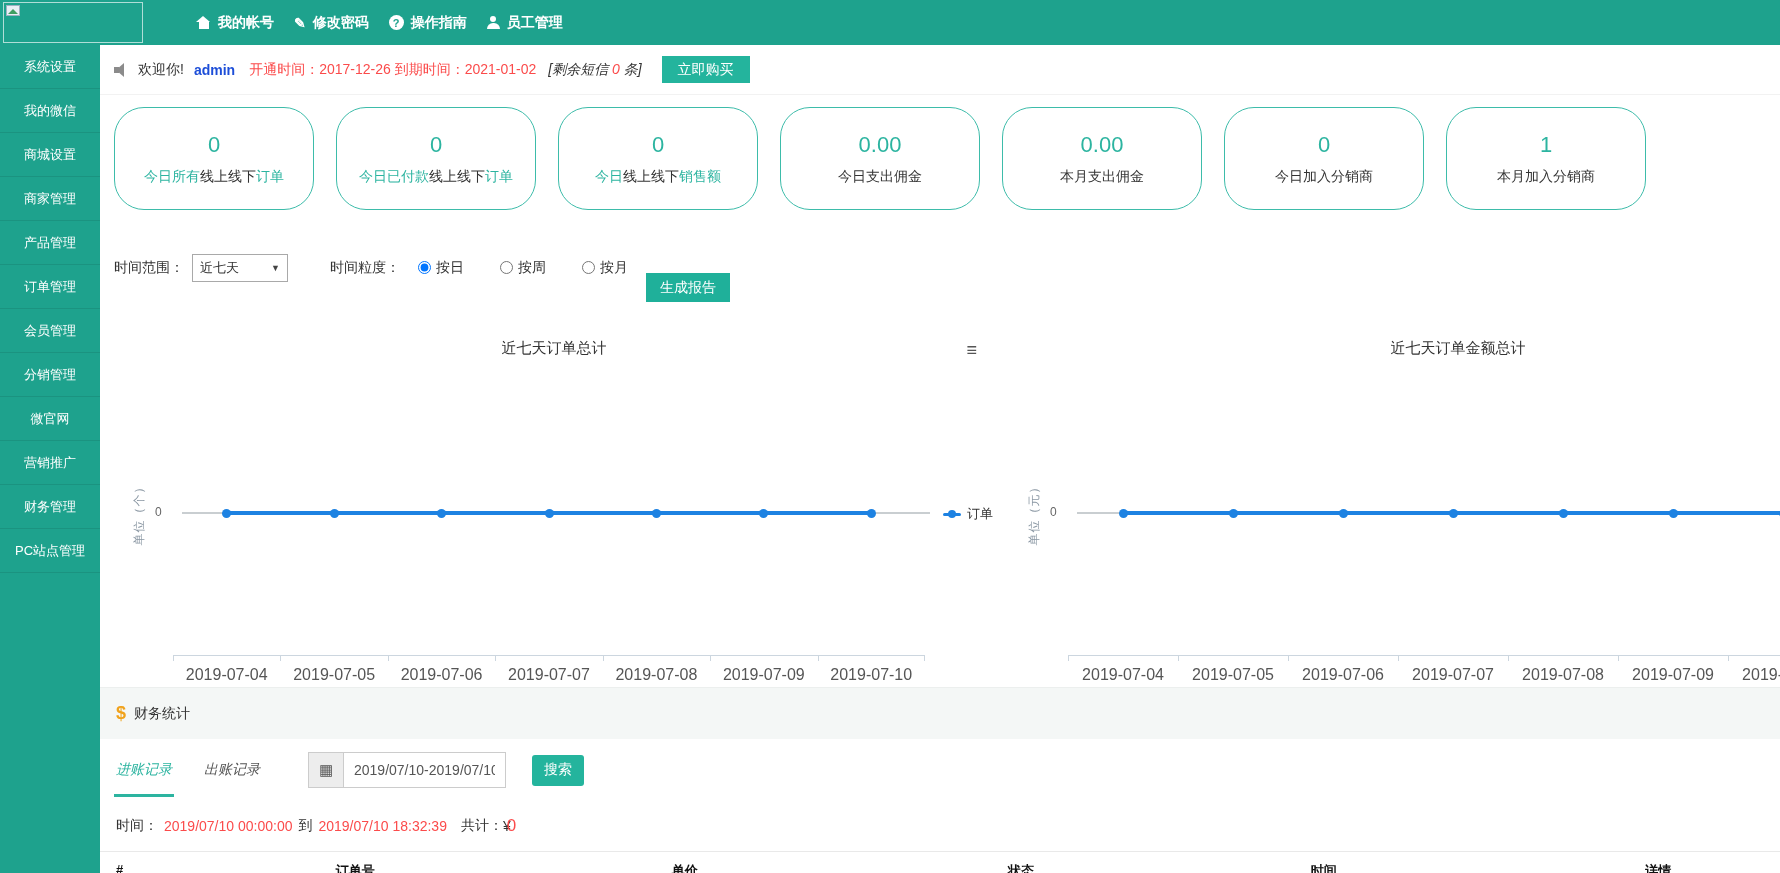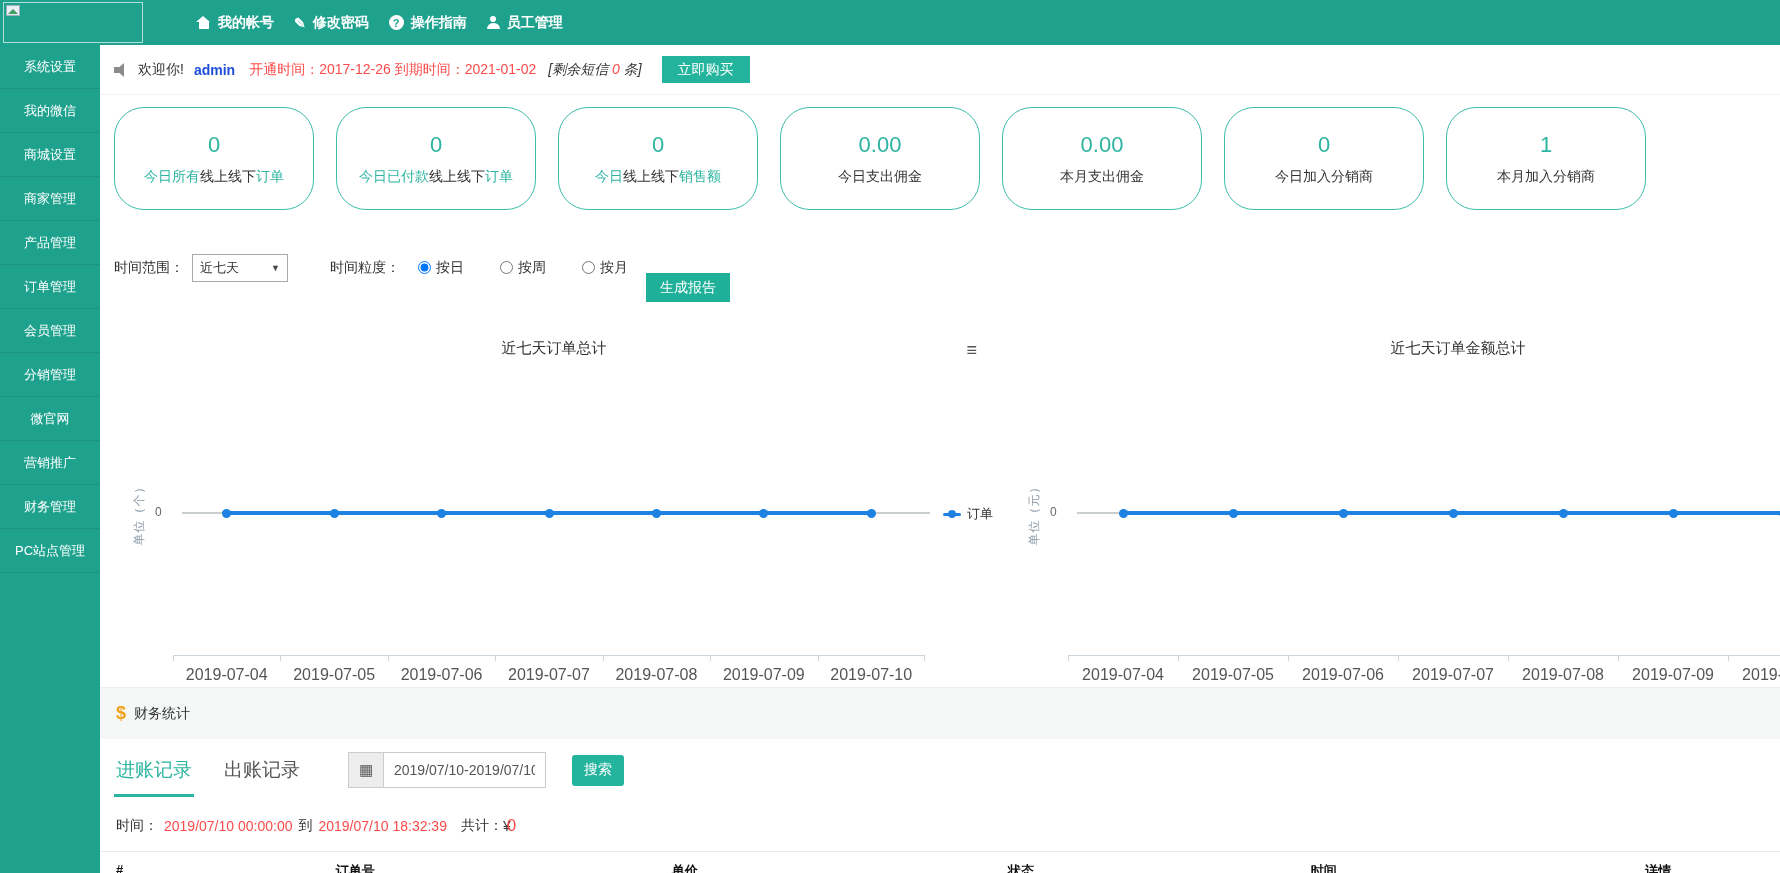--- a/index.html
+++ b/index.html
@@ -73,21 +73,21 @@
   .legend { position:absolute; top:172px; right:2px; display:flex; align-items:center; gap:6px; font-size:13px; color:#333; cursor:pointer; }
   .lg-marker { position:relative; width:18px; height:3px; background:#1d82e2; border-radius:2px; }
   .lg-marker::after { content:""; position:absolute; left:5px; top:-2.5px; width:8px; height:8px; border-radius:50%; background:#1d82e2; }
 
   
   .fin-head { height:52px; background:#f4f7f6; border-top:1px solid #ecefee; display:flex; align-items:center; padding:0 16px; gap:8px; }
   .dollar { color:#f0a21c; font-size:18px; font-weight:bold; }
   .fin-title { font-size:14px; color:#333; }
 
   .tabs-row { height:62px; display:flex; align-items:center; padding:0 16px; background:#fff; }
-  .tab { position:relative; height:100%; display:flex; align-items:center; font-size:19px; margin-right:32px; cursor:pointer; color:#555; }
+  .tab { position:relative; height:100%; display:flex; align-items:center; font-size:14px; margin-right:32px; cursor:pointer; color:#555;font-style:italic; }
   .tab.active { color:#2cb4a0; }
   .tab.active::after { content:""; position:absolute; left:-2px; right:-2px; bottom:4px; height:3px; background:#2cb4a0; }
   .date-group { display:flex; margin-left:16px; }
   .cal-btn { width:36px; height:36px; background:#ededed; border:1px solid #ccc; display:flex; align-items:center; justify-content:center; font-size:15px; color:#555; cursor:pointer; }
   .date-input { width:162px; height:36px; border:1px solid #ccc; border-left:none; padding:0 10px; font-size:14px; color:#555; outline:none; font-family:"Liberation Sans",sans-serif; }
   .search-btn { margin-left:26px; width:52px; height:31px; background:#24b49d; color:#fff; border:none; border-radius:3px; font-size:14px; cursor:pointer; }
 
   .summary { height:50px; display:flex; align-items:center; padding:0 16px; font-size:14px; color:#333; }
   .summary span { margin-right:6px; }
   .sum-red { color:#fb4b4b; }

